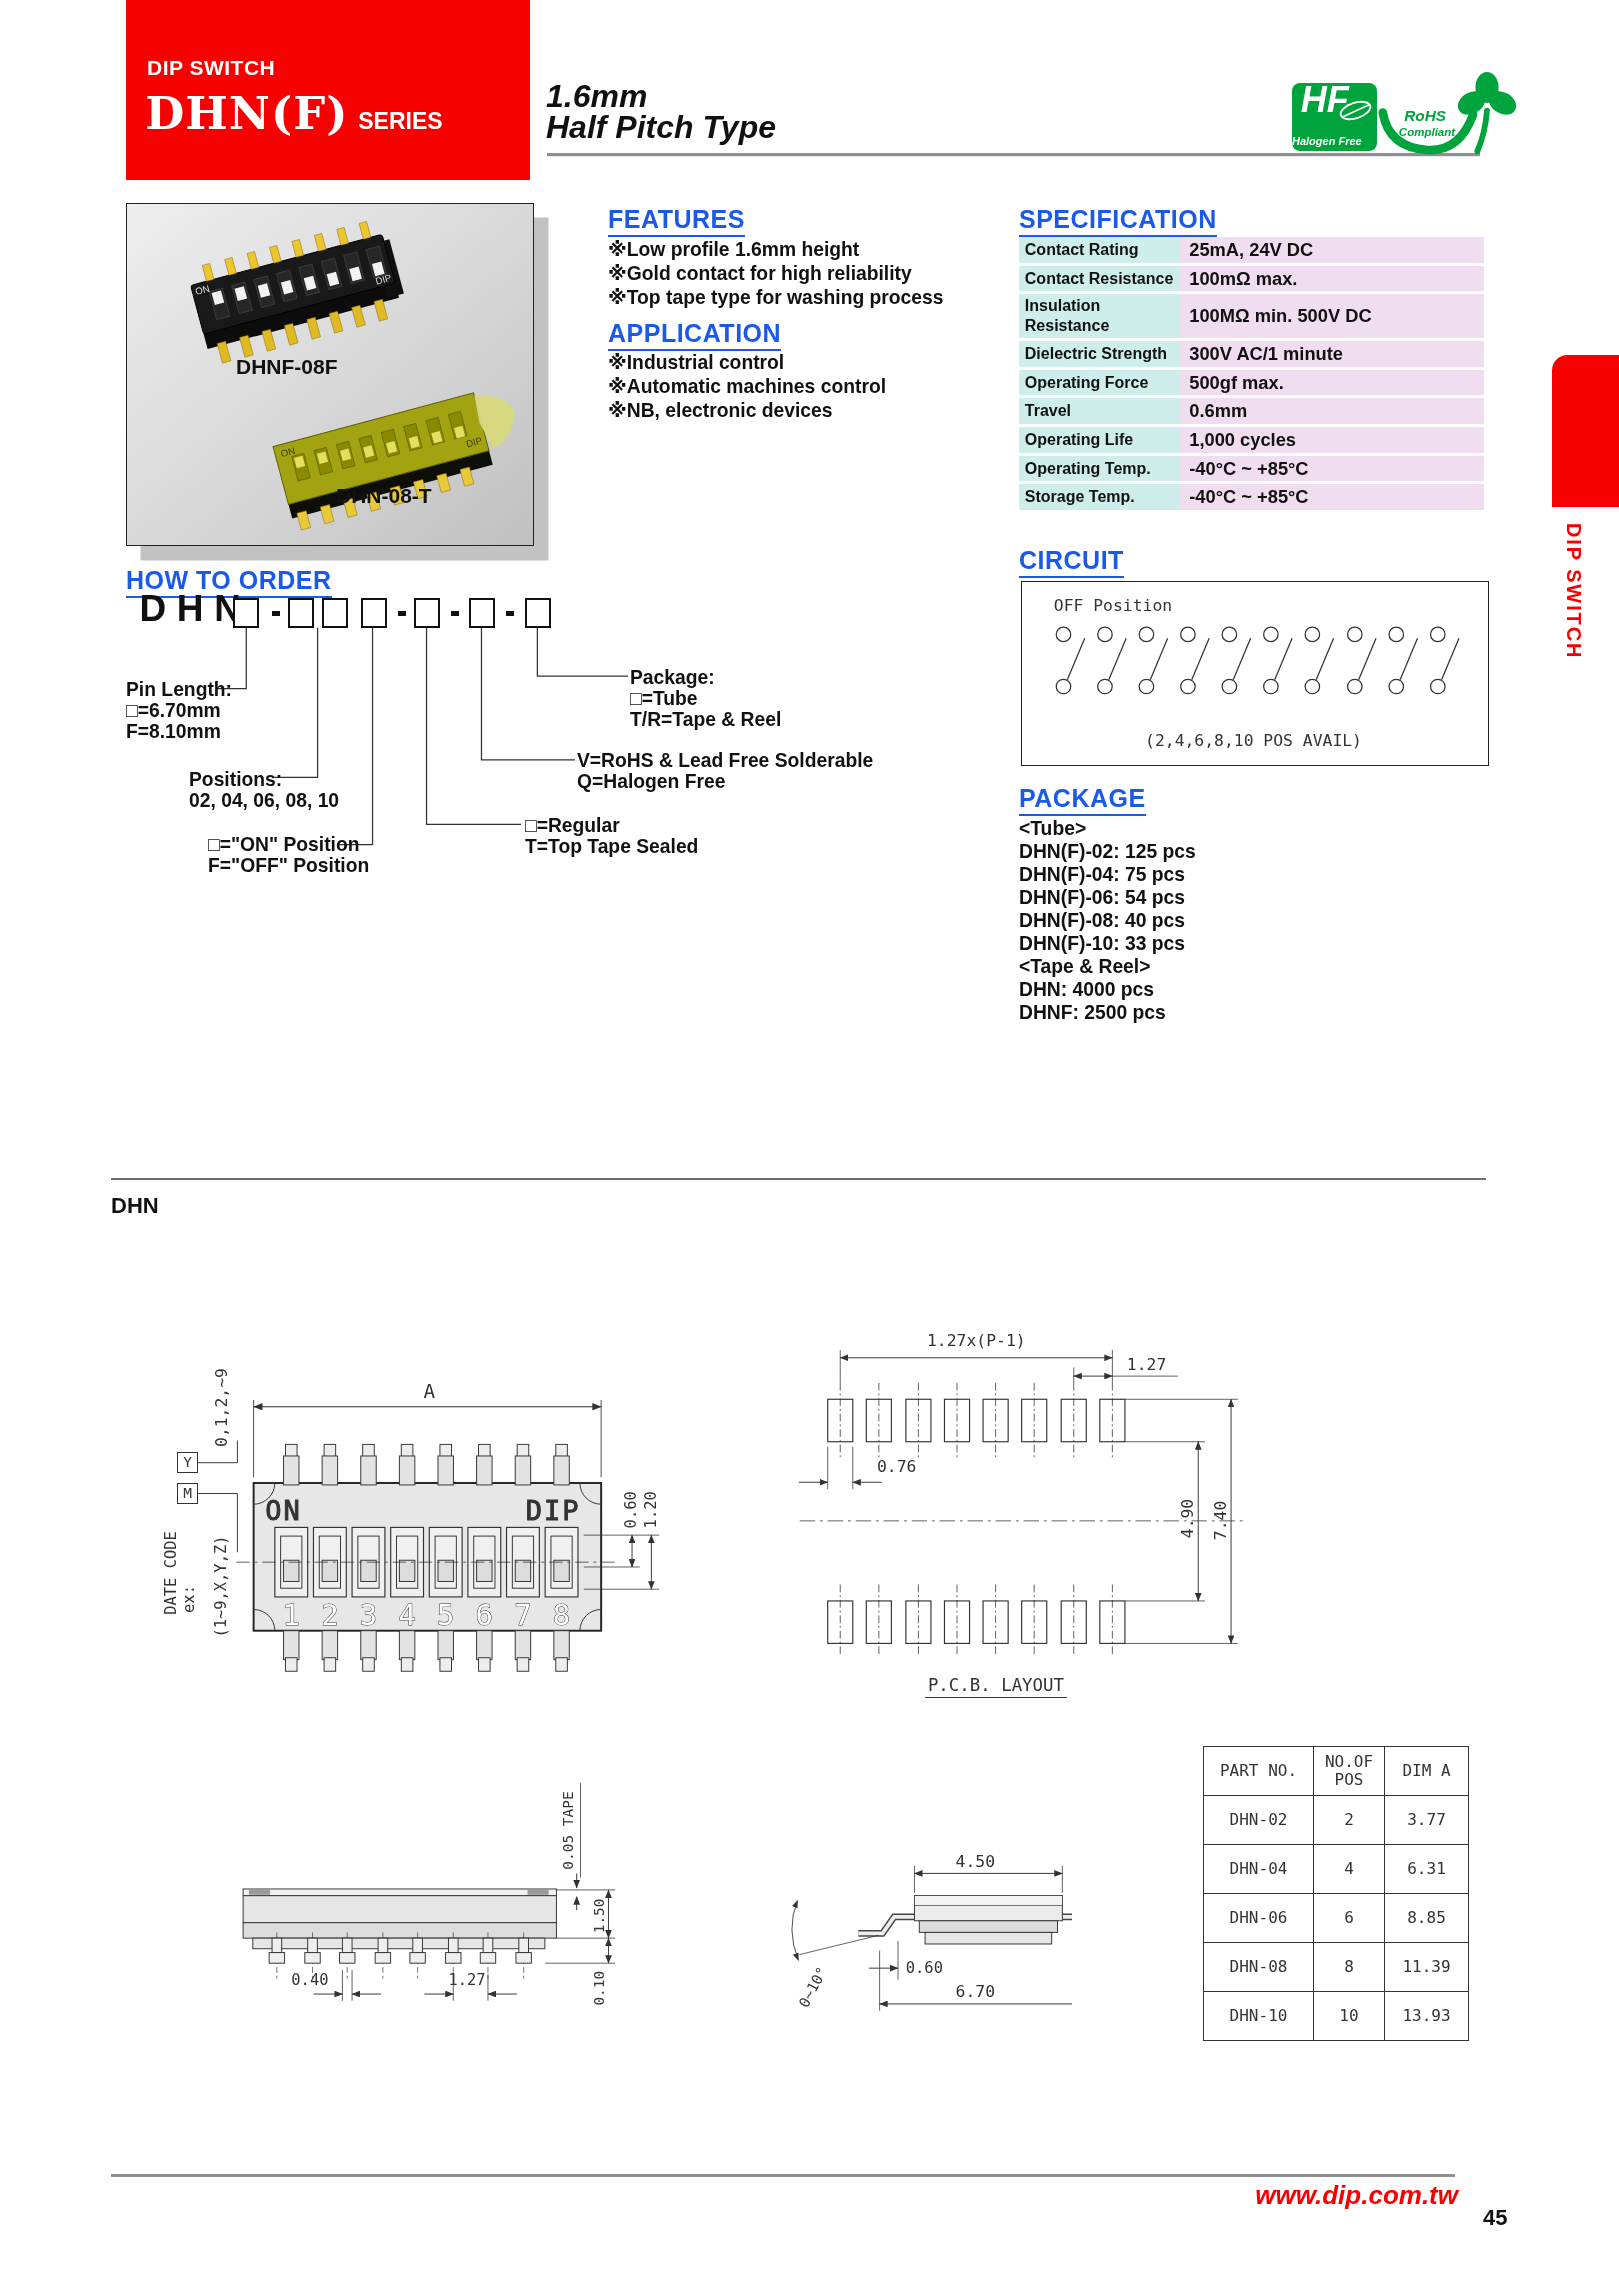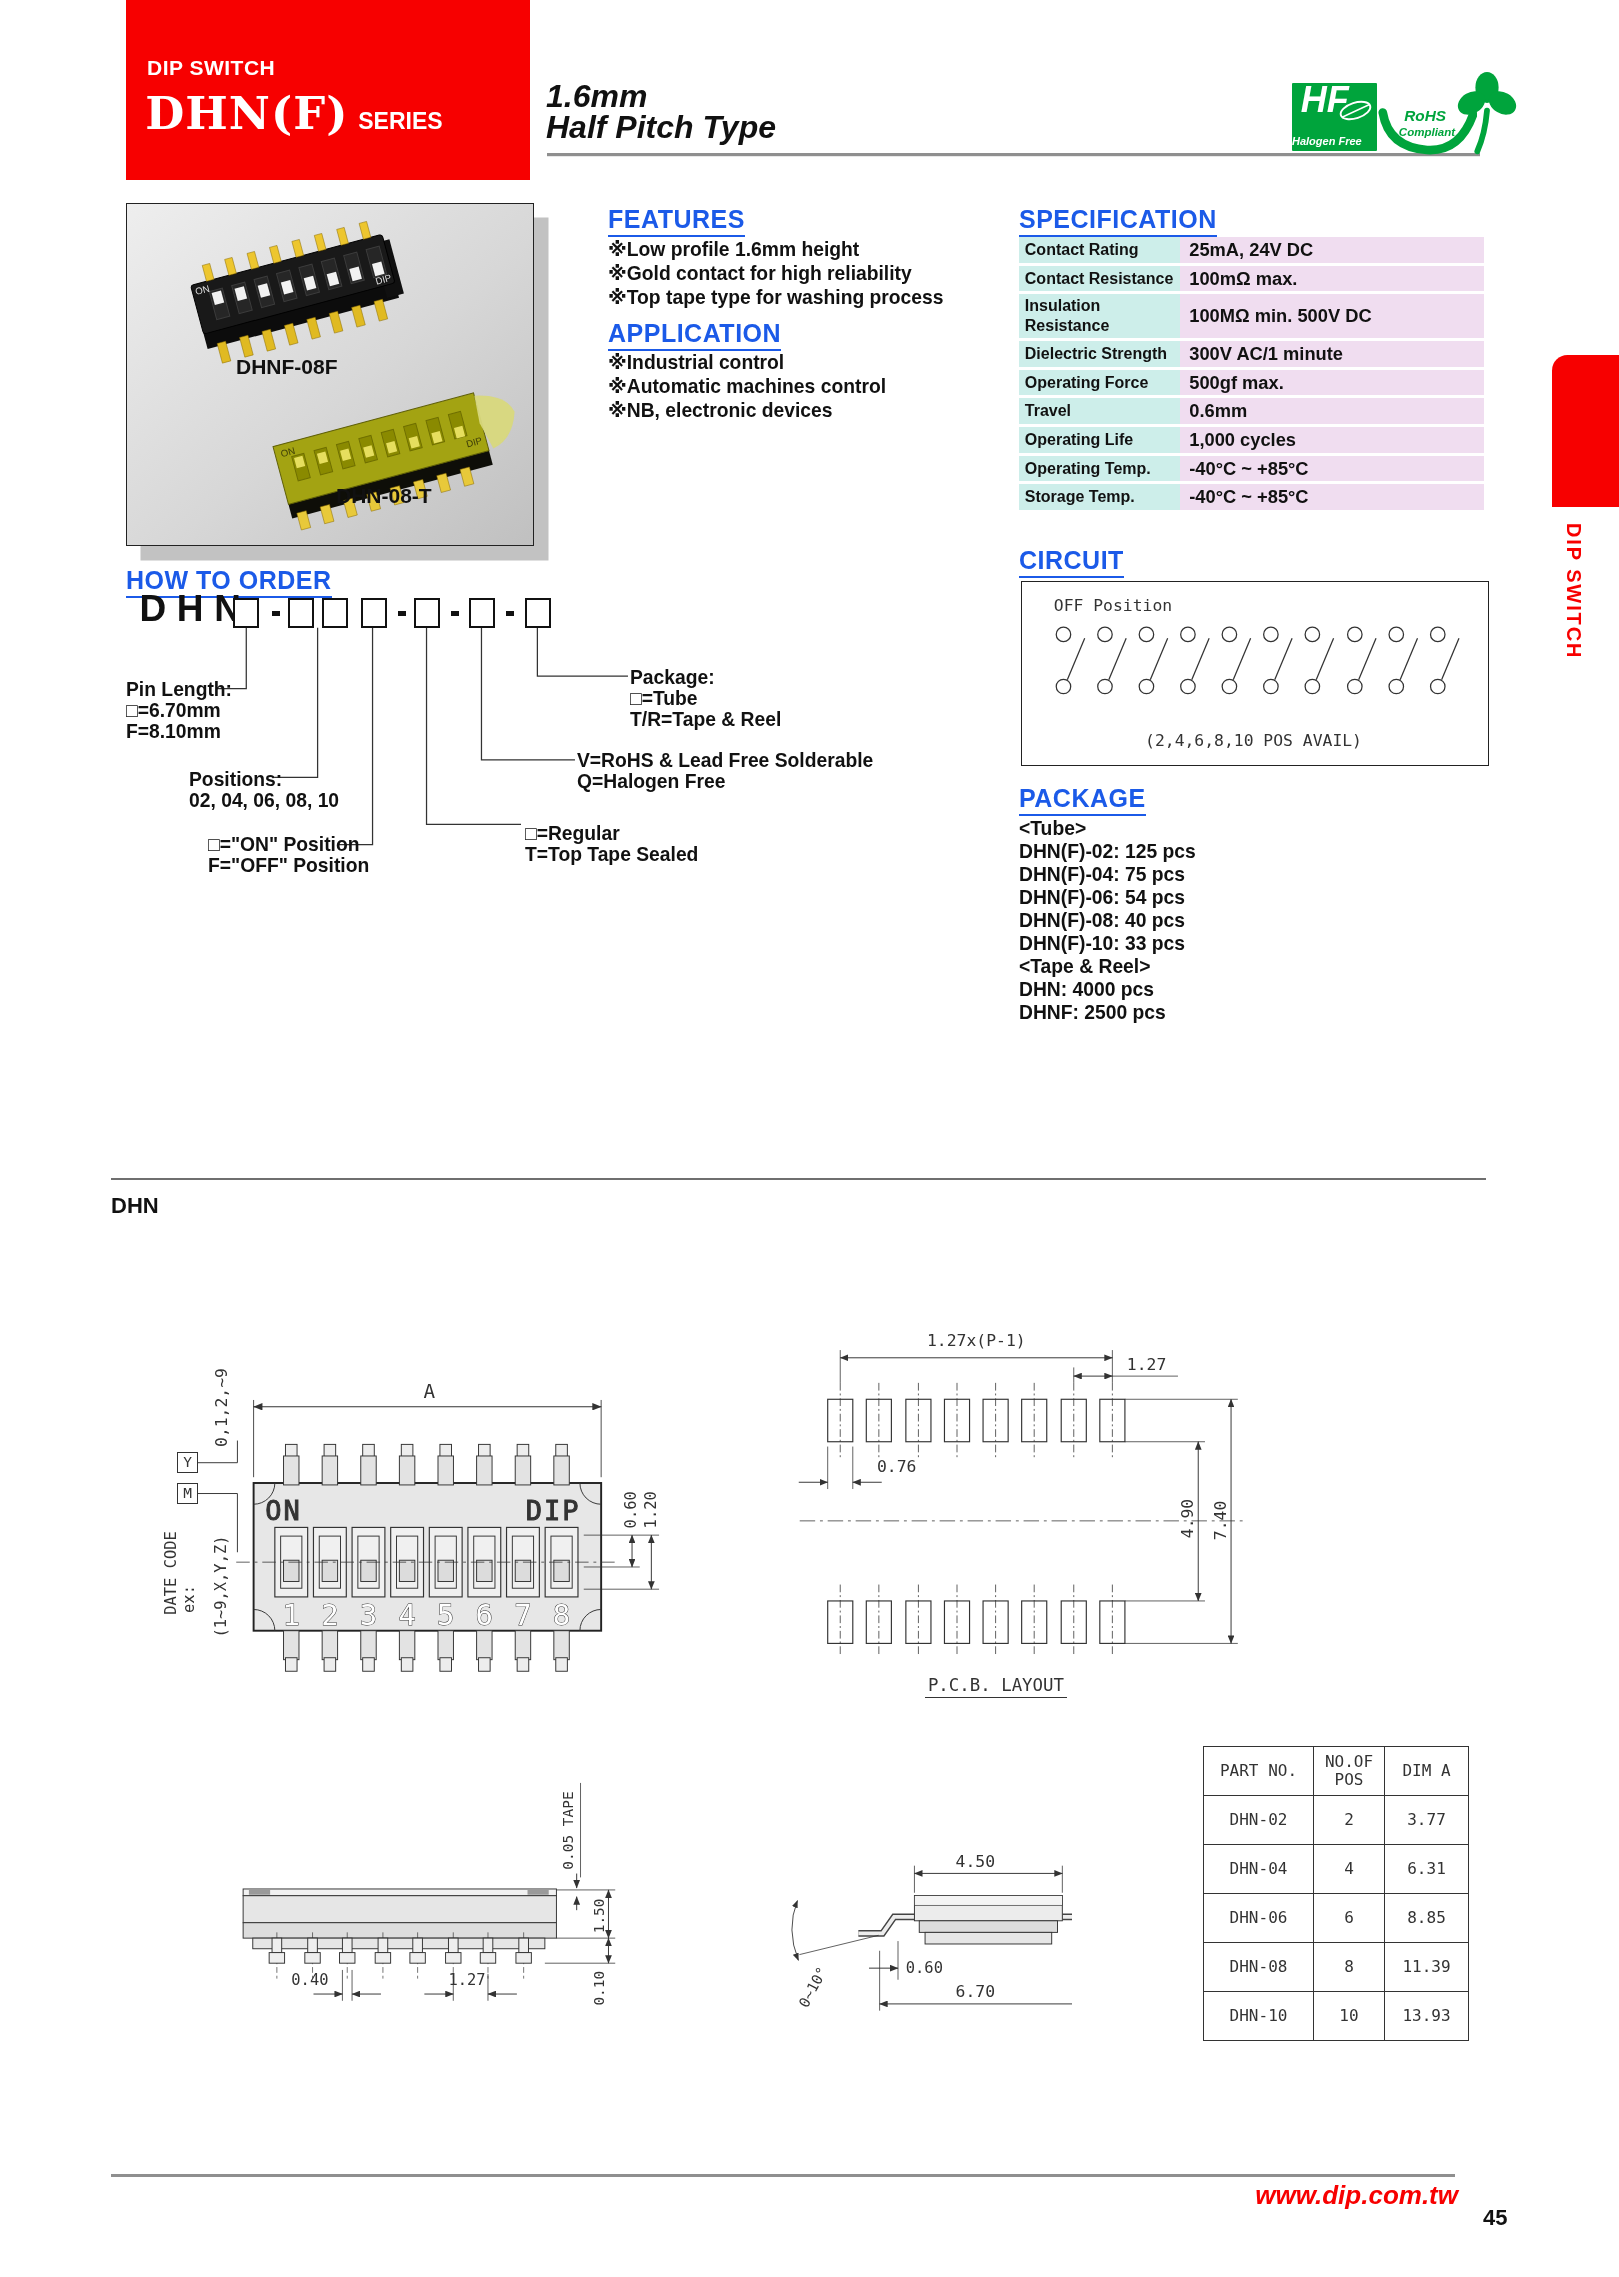--- a/index.html
+++ b/index.html
@@ -12,21 +12,21 @@
   .banner-cat{left:21px;top:56px;color:#fff;font-size:21px;font-weight:bold;letter-spacing:0.5px;}
   .banner-series{left:19.3px;top:87px;color:#fff;}
   .series-name{font-family:"DejaVu Serif","Liberation Serif",serif;font-weight:bold;font-size:45px;letter-spacing:1px;}
   .series-suffix{font-size:23px;font-weight:bold;margin-left:9.7px;}
   .subtitle{left:546px;top:81px;font-size:32px;font-weight:bold;font-style:italic;line-height:31px;}
   .hr-top{left:547px;top:153px;width:933px;height:2.9px;background:#8f8f8f;border-bottom:1px solid #e8e8e8;}
   .hr-mid{left:111px;top:1178px;width:1375px;height:1.9px;background:#6f6f6f;}
   .hr-bot{left:111px;top:2174px;width:1344px;height:2.9px;background:#8f8f8f;}
 
   
-  .hf-badge{left:1292px;top:83px;width:85px;height:68px;background:#00a43c;border-radius:1px;}
+  .hf-badge{left:1292px;top:83px;width:85px;height:68px;background:#00a43c;border-radius:8px;}
   .hf-text{position:absolute;left:8.7px;top:-3.9px;color:#fff;font-size:36px;font-weight:bold;font-style:italic;font-family:"Liberation Sans",sans-serif;}
   .hf-sub{position:absolute;left:0;right:0;bottom:3.9px;color:#fff;font-size:11px;font-weight:bold;font-style:italic;}
   .rohs-logo{left:1377px;top:89px;width:100px;height:70px;}
   .clover{left:1456px;top:70px;width:62px;height:89px;}
 
   
   .tab-rect{left:1552px;top:355px;width:68px;height:152px;background:#f70000;border-top-left-radius:15.4px;}
   .tab-text{left:1562px;top:523px;writing-mode:vertical-rl;font-size:20px;font-weight:bold;color:#f70000;letter-spacing:1.9px;}
 
   
@@ -301,21 +301,21 @@
       <div>F=8.10mm</div>
     </div>
     <div class="hlbl" style="left:63px;top:172px">
       <div>Positions:</div>
       <div>02, 04, 06, 08, 10</div>
     </div>
     <div class="hlbl" style="left:82px;top:237px">
       <div>□="ON" Position</div>
       <div>F="OFF" Position</div>
     </div>
-    <div class="hlbl" style="left:399px;top:226px">
+    <div class="hlbl" style="left:399px;top:218px">
       <div>□=Regular</div>
       <div>T=Top Tape Sealed</div>
     </div>
     <div class="hlbl" style="left:451px;top:153px">
       <div>V=RoHS &amp; Lead Free Solderable</div>
       <div>Q=Halogen Free</div>
     </div>
     <div class="hlbl" style="left:504px;top:70px">
       <div>Package:</div>
       <div>□=Tube</div>

